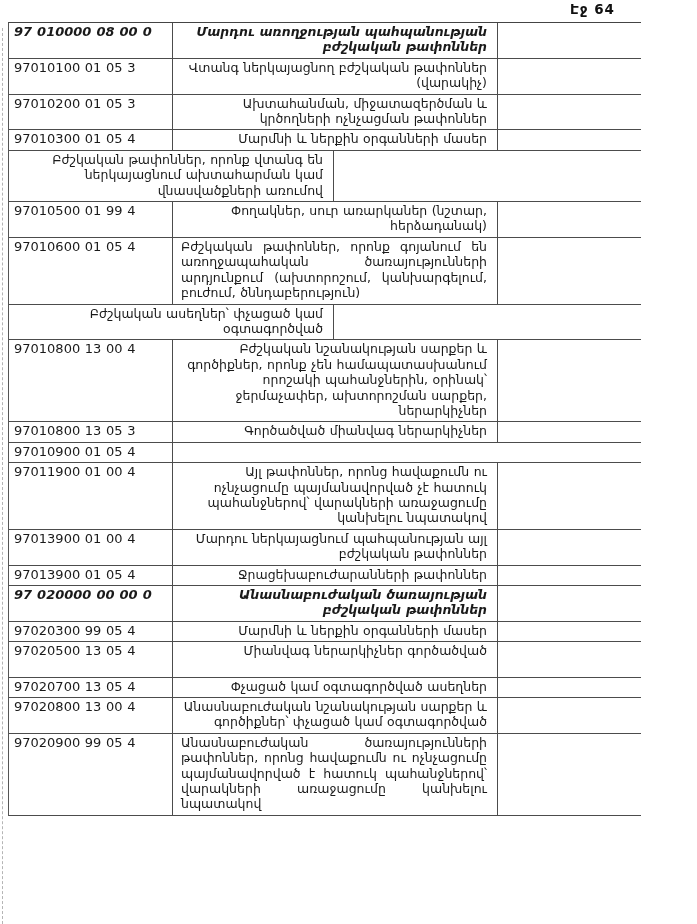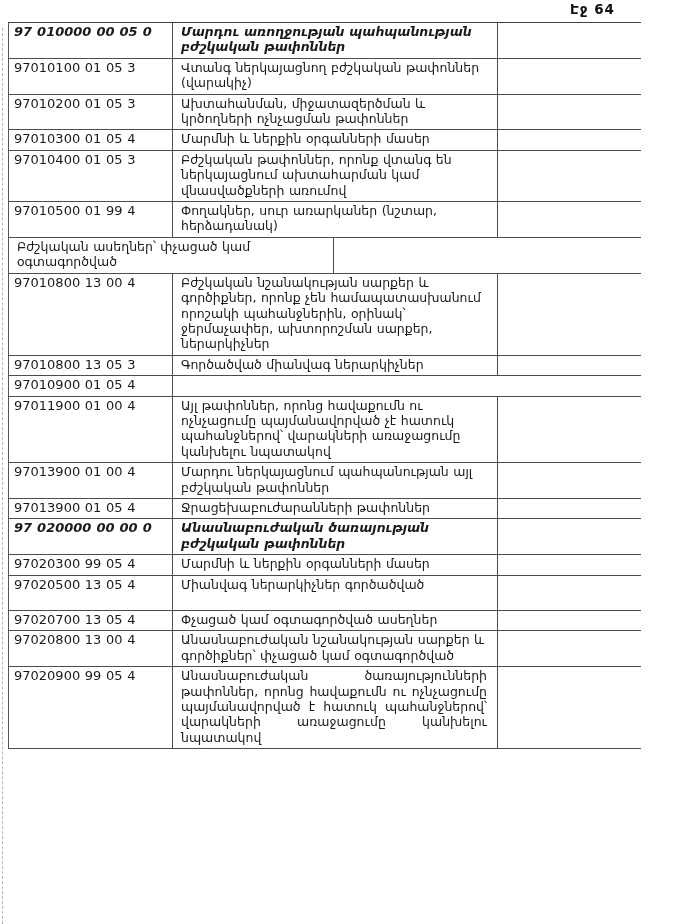--- a/index.html
+++ b/index.html
@@ -62,20 +62,21 @@
     padding-left: 5px;
     white-space: nowrap;
     overflow: hidden;
     font-size: 13px;
   }
   .td.desc {
     flex: 0 0 325px;
     border-right: 1px solid #4c4c4c;
     padding-left: 8px;
     padding-right: 10px;
+    text-align: right;
   }
   .td.note {
     flex: 1 1 auto;
     padding-left: 8px;
     padding-right: 16px;
   }
   .tr.section .code,
   .tr.section .desc {
     font-weight: bold;
     font-style: italic;
@@ -92,46 +93,50 @@
   }
 </style>
 </head>
 <body>
 
 <div class="page">
   <div class="scan-edge"></div>
   <div class="page-label">Էջ 64</div>
   <div class="table" id="table-body">
       <div class="tr section">
-    <div class="td code">97 010000 00 05 0</div>
+    <div class="td code">97 010000 08 00 0</div>
     <div class="td desc">Մարդու առողջության պահպանության բժշկական թափոններ</div>
   </div>
       <div class="tr">
     <div class="td code">97010100 01 05 3</div>
     <div class="td desc">Վտանգ ներկայացնող բժշկական թափոններ (վարակիչ)</div>
     <div class="td note"></div>
   </div>
       <div class="tr">
     <div class="td code">97010200 01 05 3</div>
     <div class="td desc">Ախտահանման, միջատազերծման և կրծողների ոչնչացման թափոններ</div>
     <div class="td note"></div>
   </div>
       <div class="tr">
     <div class="td code">97010300 01 05 4</div>
     <div class="td desc">Մարմնի և ներքին օրգանների մասեր</div>
     <div class="td note"></div>
   </div>
       <div class="tr">
-    <div class="td code">97010400 01 05 3</div>
     <div class="td desc">Բժշկական թափոններ, որոնք վտանգ են ներկայացնում ախտահարման կամ վնասվածքների առումով</div>
     <div class="td note"></div>
   </div>
       <div class="tr">
     <div class="td code">97010500 01 99 4</div>
     <div class="td desc">Փողակներ, սուր առարկաներ (նշտար, հերձադանակ)</div>
+    <div class="td note"></div>
+  </div>
+      <div class="tr justify">
+    <div class="td code">97010600 01 05 4</div>
+    <div class="td desc">Բժշկական թափոններ, որոնք գոյանում են առողջապահական ծառայությունների արդյունքում (ախտորոշում, կանխարգելում, բուժում, ծննդաբերություն)</div>
     <div class="td note"></div>
   </div>
       <div class="tr">
     <div class="td desc">Բժշկական ասեղներ՝ փչացած կամ օգտագործված</div>
     <div class="td note"></div>
   </div>
       <div class="tr">
     <div class="td code">97010800 13 00 4</div>
     <div class="td desc">Բժշկական նշանակության սարքեր և գործիքներ, որոնք չեն համապատասխանում որոշակի պահանջներին, օրինակ՝ ջերմաչափեր, ախտորոշման սարքեր, ներարկիչներ</div>
     <div class="td note"></div>

